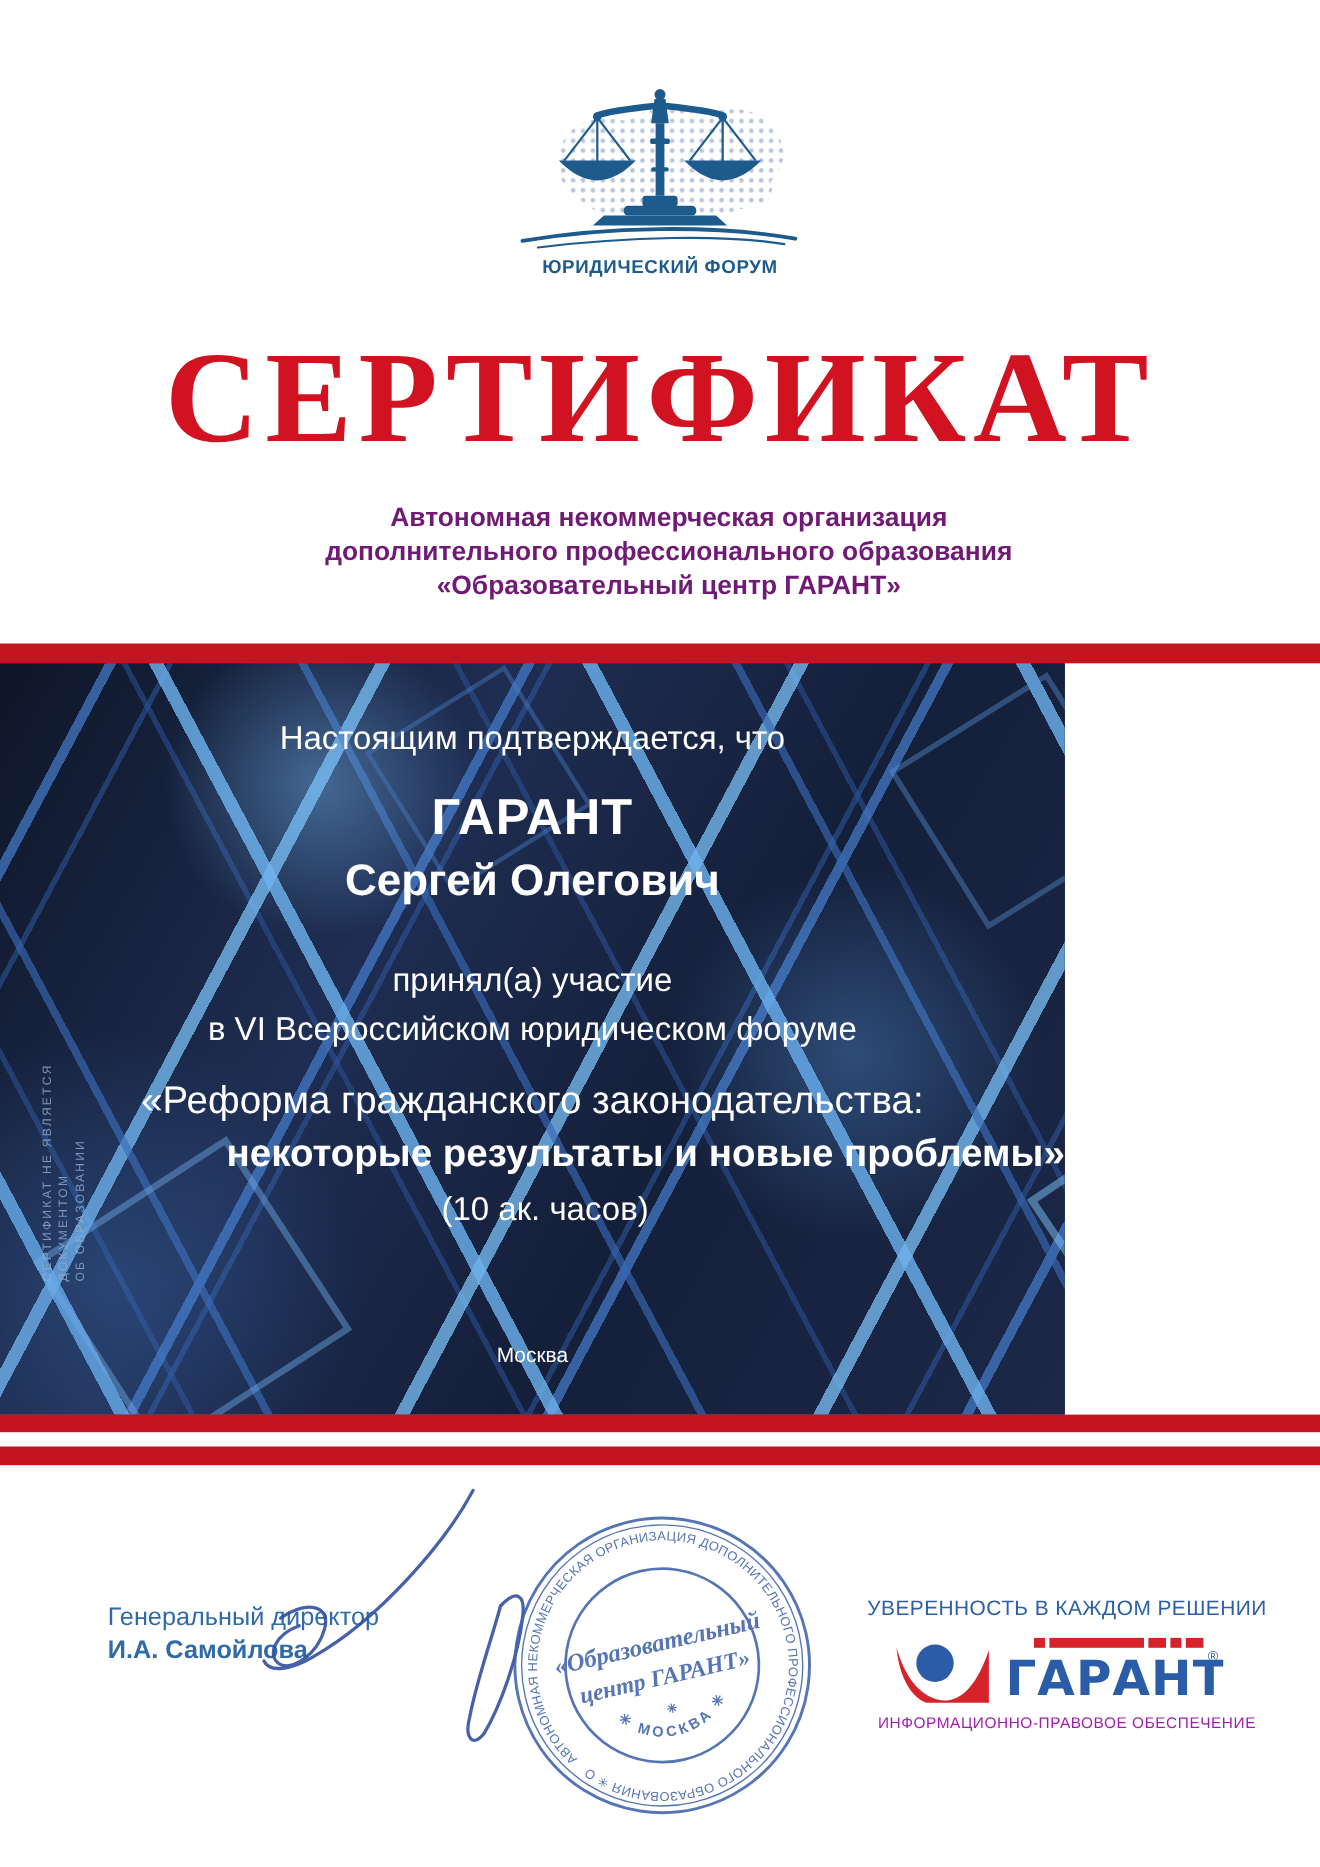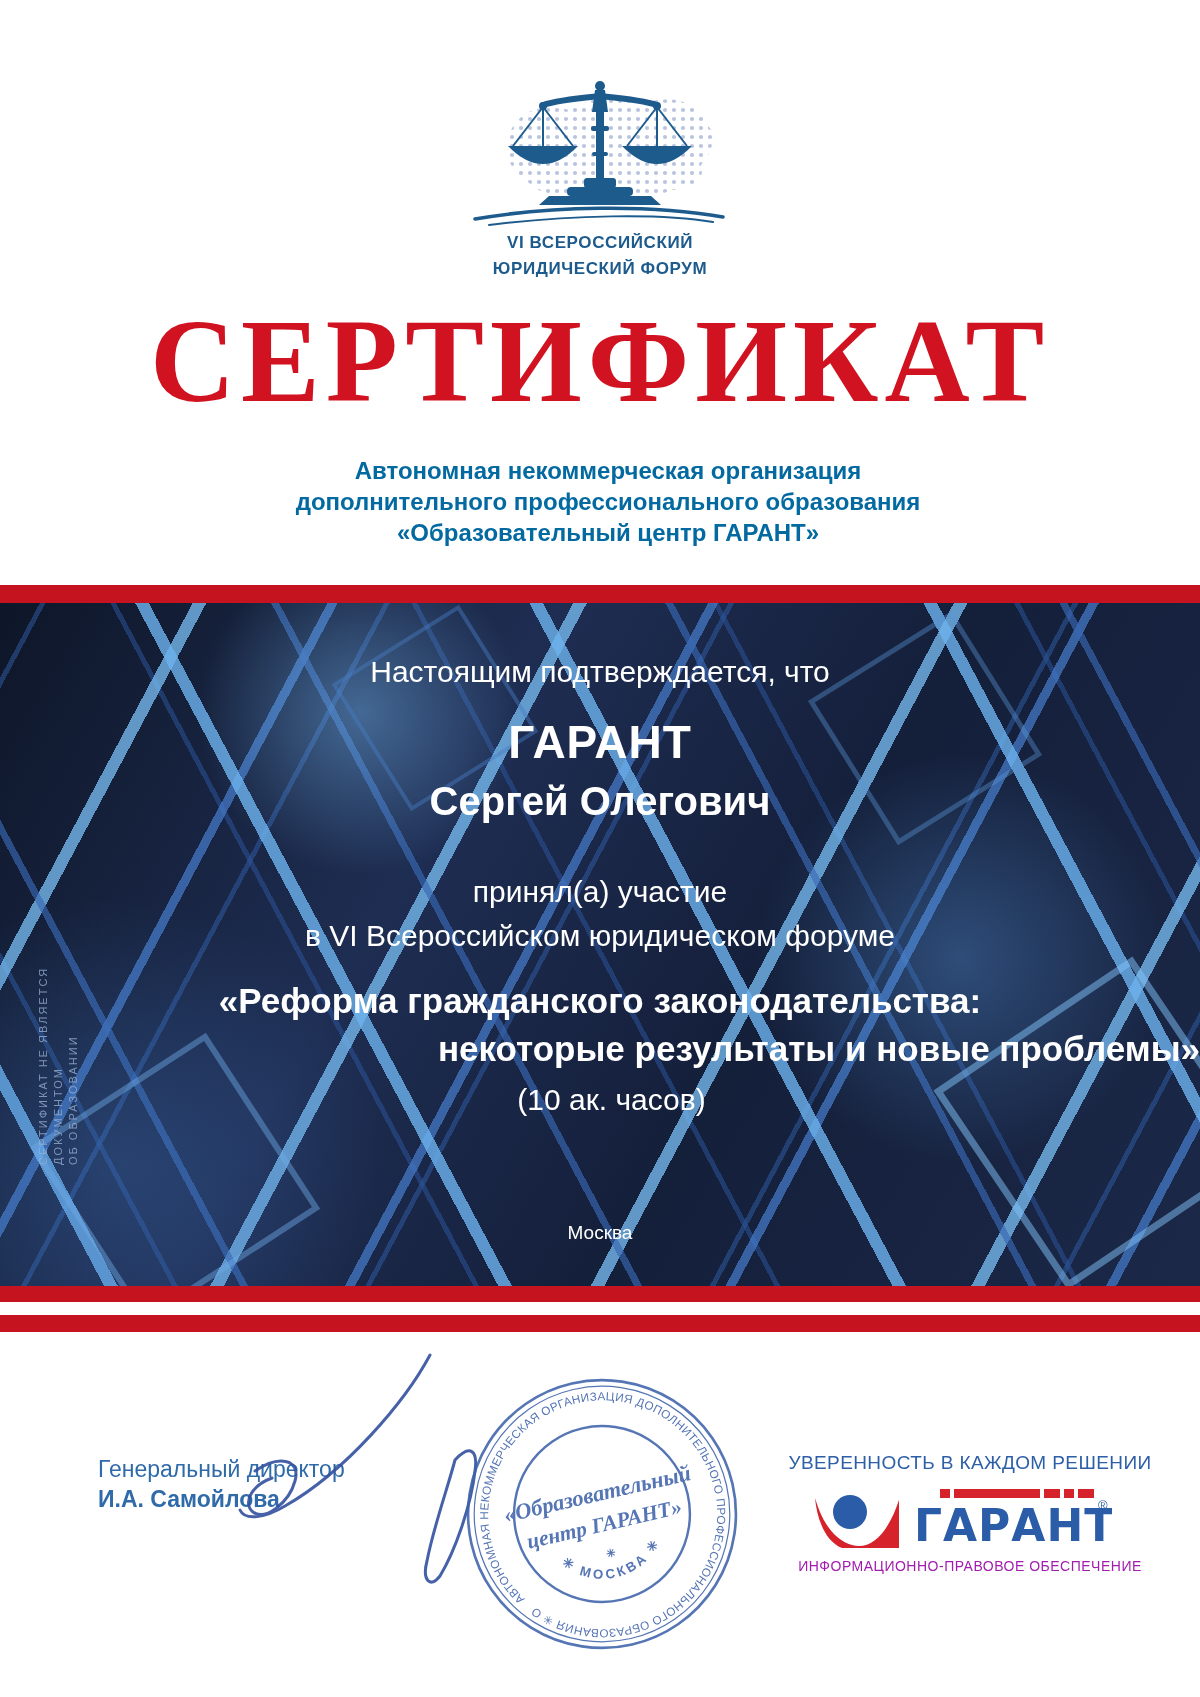--- a/index.html
+++ b/index.html
@@ -9,49 +9,49 @@
   
   .forum-logo { position:absolute; left:0; right:0; top:70px; text-align:center; }
   .forum-logo svg { display:block; margin:0 auto; }
   .forum-name { color:#1e5b8d; font-weight:bold; font-size:17px; letter-spacing:.6px; line-height:26px; }
 
   .cert-title { position:absolute; left:0; right:0; top:302px; text-align:center;
     font-family:"Liberation Serif", serif; font-weight:bold; font-size:118px; line-height:120px;
     color:#d11220; letter-spacing:6px; }
 
   .org-block { position:absolute; left:0; right:0; top:455px; text-align:center;
-    color:#0369a1; font-weight:bold; font-size:24px; line-height:31px;padding-left:16px; }
+    color:#701a75; font-weight:bold; font-size:24px; line-height:31px;padding-left:16px; }
 
   
   .stripe { position:absolute; left:0; width:1200px; background:#c51320; }
   .stripe-top    { top:585px;  height:18px; }
   .stripe-bot-1  { top:1286px; height:16px; }
   .stripe-bot-2  { top:1315px; height:17px; }
 
   
-  .banner { position:absolute; left:0; top:603px; width:1200px; height:683px; overflow:hidden;
+  .banner { position:absolute; left:0; top:603px; width:968px; height:683px; overflow:hidden;
     background-color:#131c33;
     background-image:
       radial-gradient(circle at 30% 16%, rgba(125,195,255,.42), rgba(125,195,255,0) 16%),
       radial-gradient(circle at 80% 52%, rgba(95,165,240,.33), rgba(95,165,240,0) 20%),
       radial-gradient(circle at 10% 82%, rgba(75,135,215,.28), rgba(75,135,215,0) 22%),
       repeating-linear-gradient(62deg,  transparent 0 92px,  rgba(108,178,238,.80) 92px 104px, transparent 104px 212px, rgba(56,104,180,.65) 212px 219px, transparent 219px 348px),
       repeating-linear-gradient(-62deg, transparent 0 74px,  rgba(70,125,205,.70)  74px 83px,  transparent 83px 190px,  rgba(122,192,246,.75) 190px 202px, transparent 202px 336px),
       repeating-linear-gradient(62deg,  transparent 0 152px, rgba(42,82,152,.55)  152px 157px, transparent 157px 266px),
       repeating-linear-gradient(-62deg, transparent 0 124px, rgba(48,94,168,.50)  124px 129px, transparent 129px 304px),
       linear-gradient(120deg, #0e1628 0%, #1e2d52 35%, #141f3a 62%, #1b2848 100%);
   }
   .deco-sq { position:absolute; border-style:solid; border-color:rgba(110,170,230,.45); }
   .banner-text { position:absolute; left:0; right:0; text-align:center; color:#ffffff; }
   .bt-intro   { top:52px;  font-size:30px; }
   .bt-surname { top:112px; font-size:46px; font-weight:bold; letter-spacing:1px; }
   .bt-name    { top:176px; font-size:40px; font-weight:bold; }
   .bt-part1   { top:272px; font-size:30px; }
   .bt-part2   { top:316px; font-size:30px; }
-  .bt-course1 { top:378px; font-size:35px; font-weight:bold; }
+  .bt-course1 { top:378px; font-size:35px; font-weight:normal; }
   .bt-course2 { top:426px; font-size:35px; font-weight:bold;text-align:right; }
   .bt-hours   { top:480px; font-size:30px;padding-left:23px; }
   .bt-date    { top:584px; font-size:21px; }
   .bt-city    { top:619px; font-size:19px; }
 
   .side-note { position:absolute; left:36px; top:562px; transform:rotate(-90deg); transform-origin:0 0;
     color:rgba(150,175,207,.8); font-size:11px; letter-spacing:2px; line-height:15px; white-space:nowrap; }
 
   
   .director { position:absolute; left:98px; top:1454px; color:#2f6aa9; font-size:23px; line-height:30px; }
@@ -100,21 +100,20 @@
         <rect x="151" y="42" width="8" height="66" stroke="none"></rect>
         <rect x="146" y="56" width="18" height="5" rx="2" stroke="none"></rect>
         <rect x="147" y="82" width="16" height="4" rx="2" stroke="none"></rect>
         <rect x="139" y="108" width="32" height="10" rx="3" stroke="none"></rect>
         <rect x="122" y="117" width="66" height="9" rx="4" stroke="none"></rect>
         <path d="M 104,126 L 206,126 L 216,135 L 94,135 Z" stroke="none"></path>
         <path d="M 30,149 C 105,136 205,134 278,147" fill="none" stroke-width="3.5" stroke-linecap="round"></path>
         <path d="M 44,155 C 125,145 215,143 268,152" fill="none" stroke-width="2" stroke-linecap="round"></path>
       </g>
     </svg>
-    <div class="forum-name">VI ВСЕРОССИЙСКИЙ</div>
     <div class="forum-name">ЮРИДИЧЕСКИЙ ФОРУМ</div>
   </div>
 
   <div class="cert-title">СЕРТИФИКАТ</div>
 
   <div class="org-block">
     <div>Автономная некоммерческая организация</div>
     <div>дополнительного профессионального образования</div>
     <div>«Образовательный центр ГАРАНТ»</div>
   </div>

